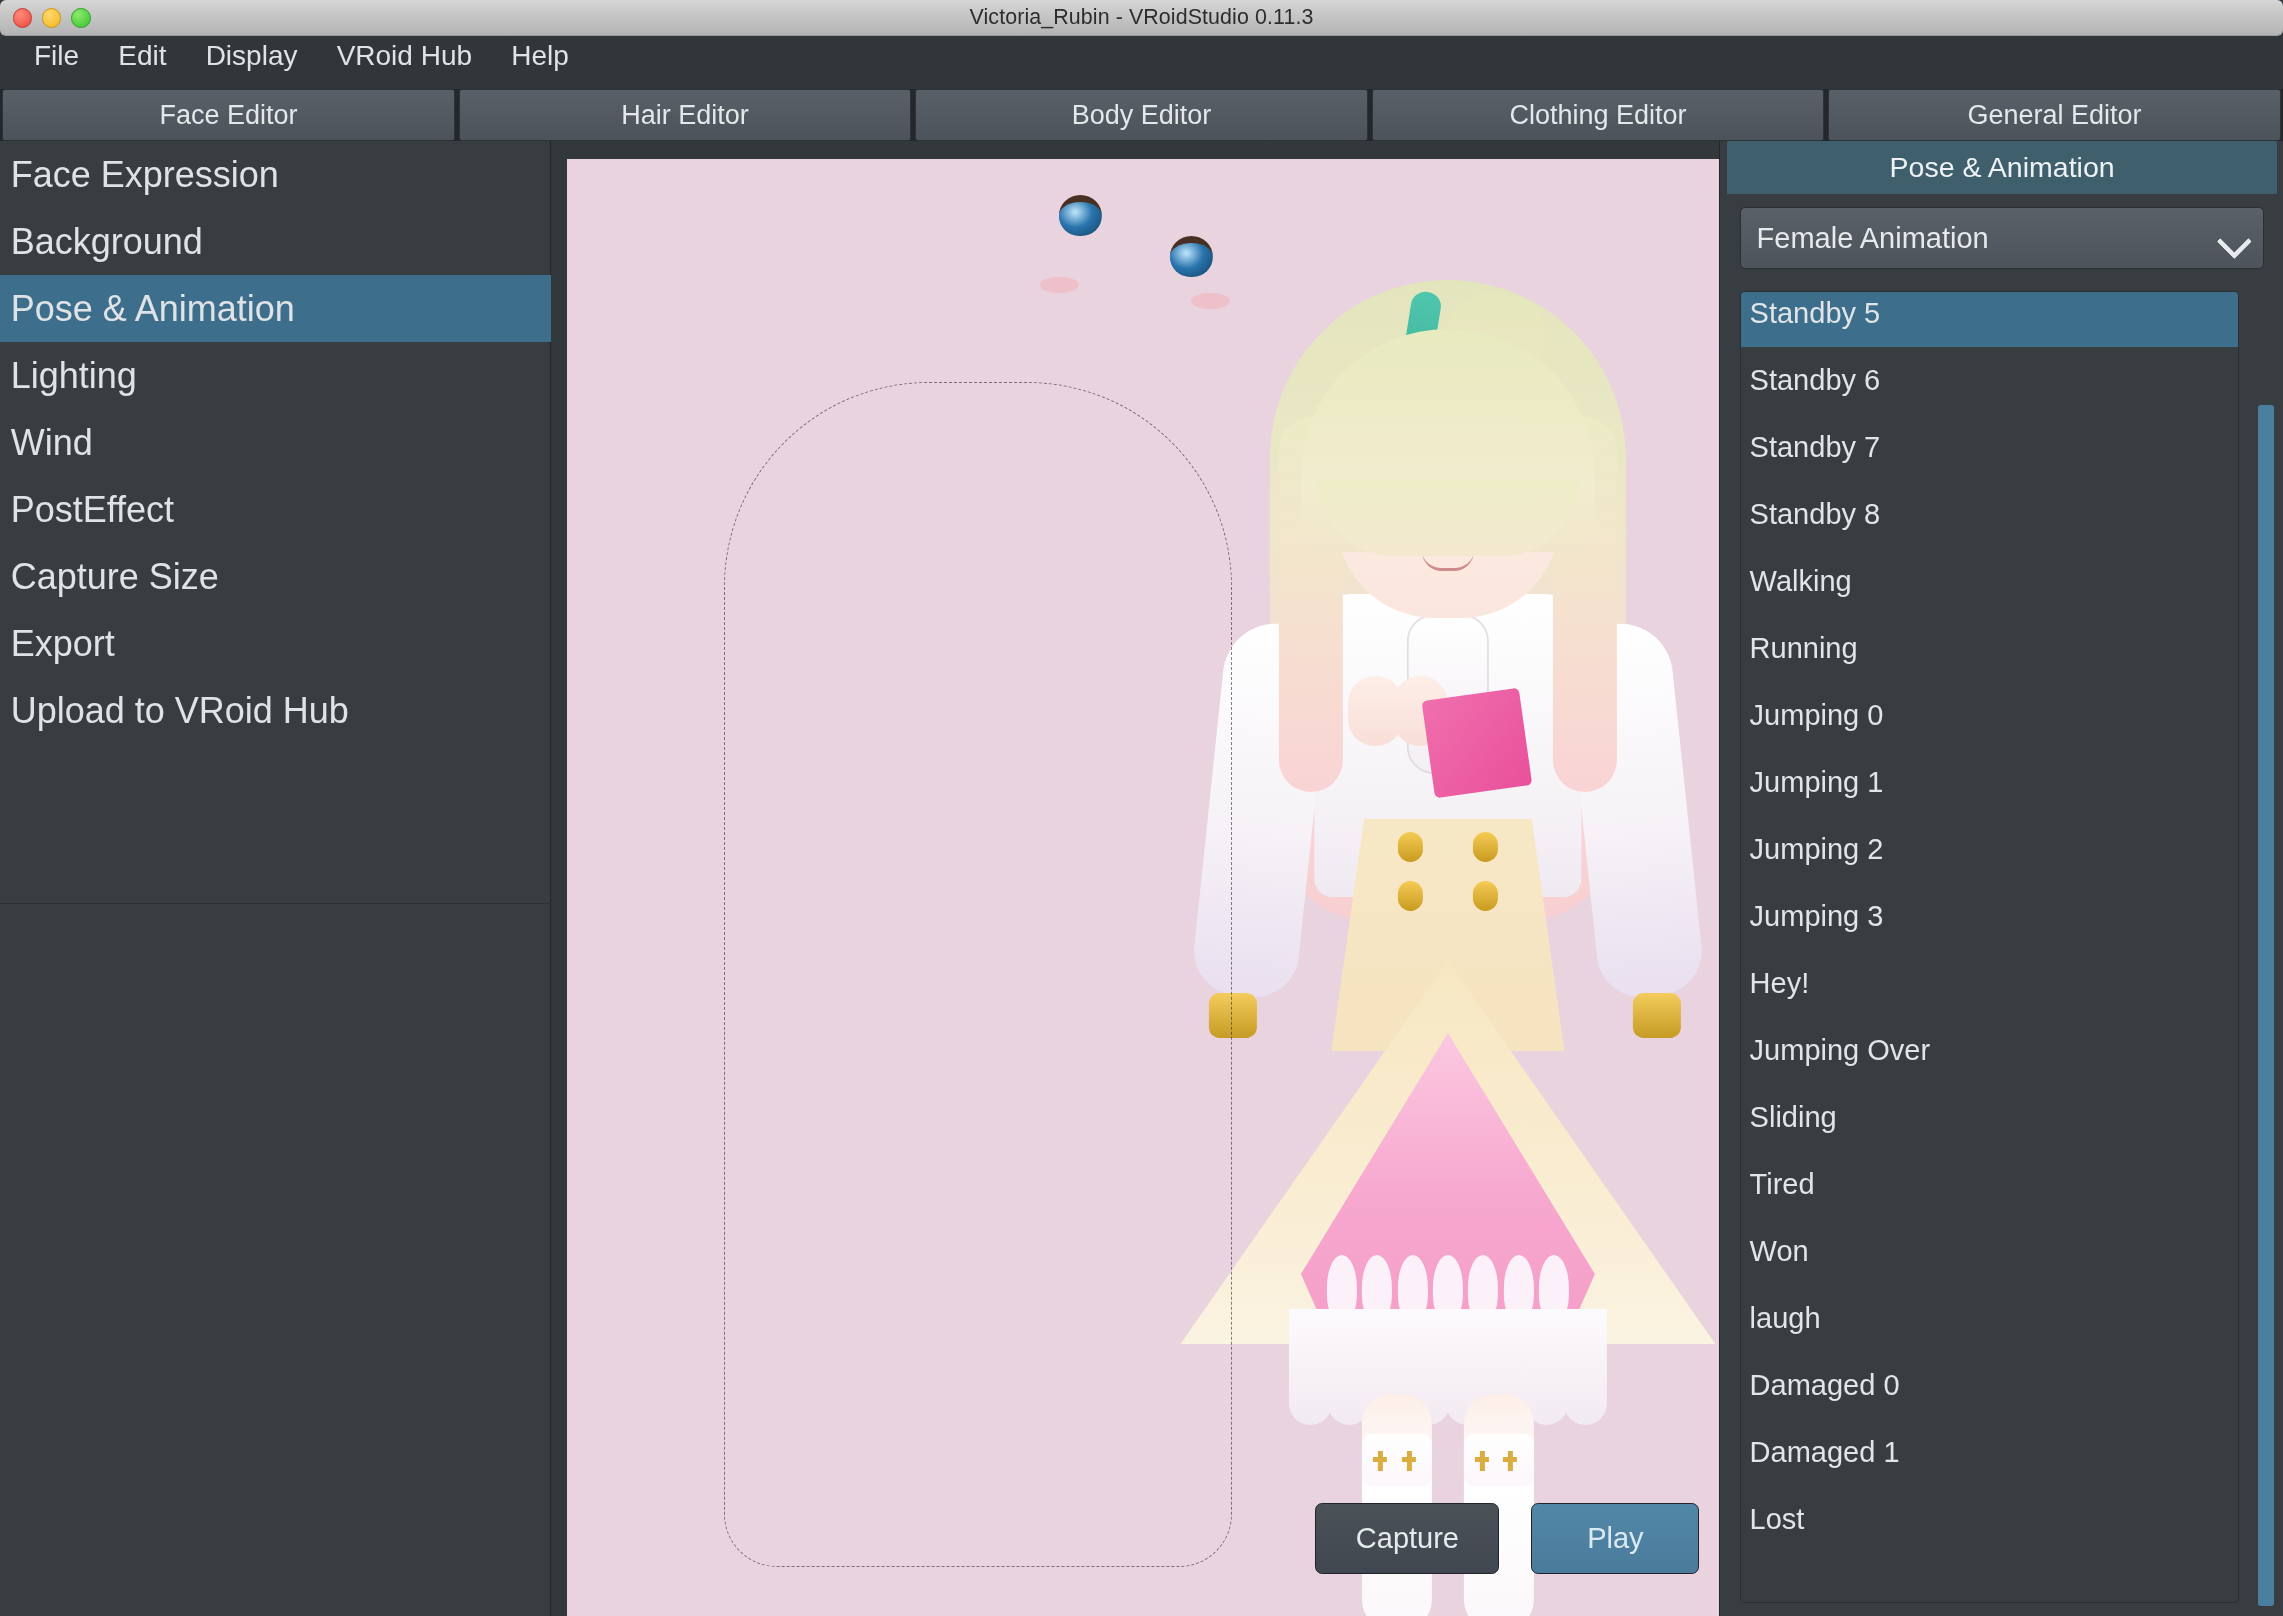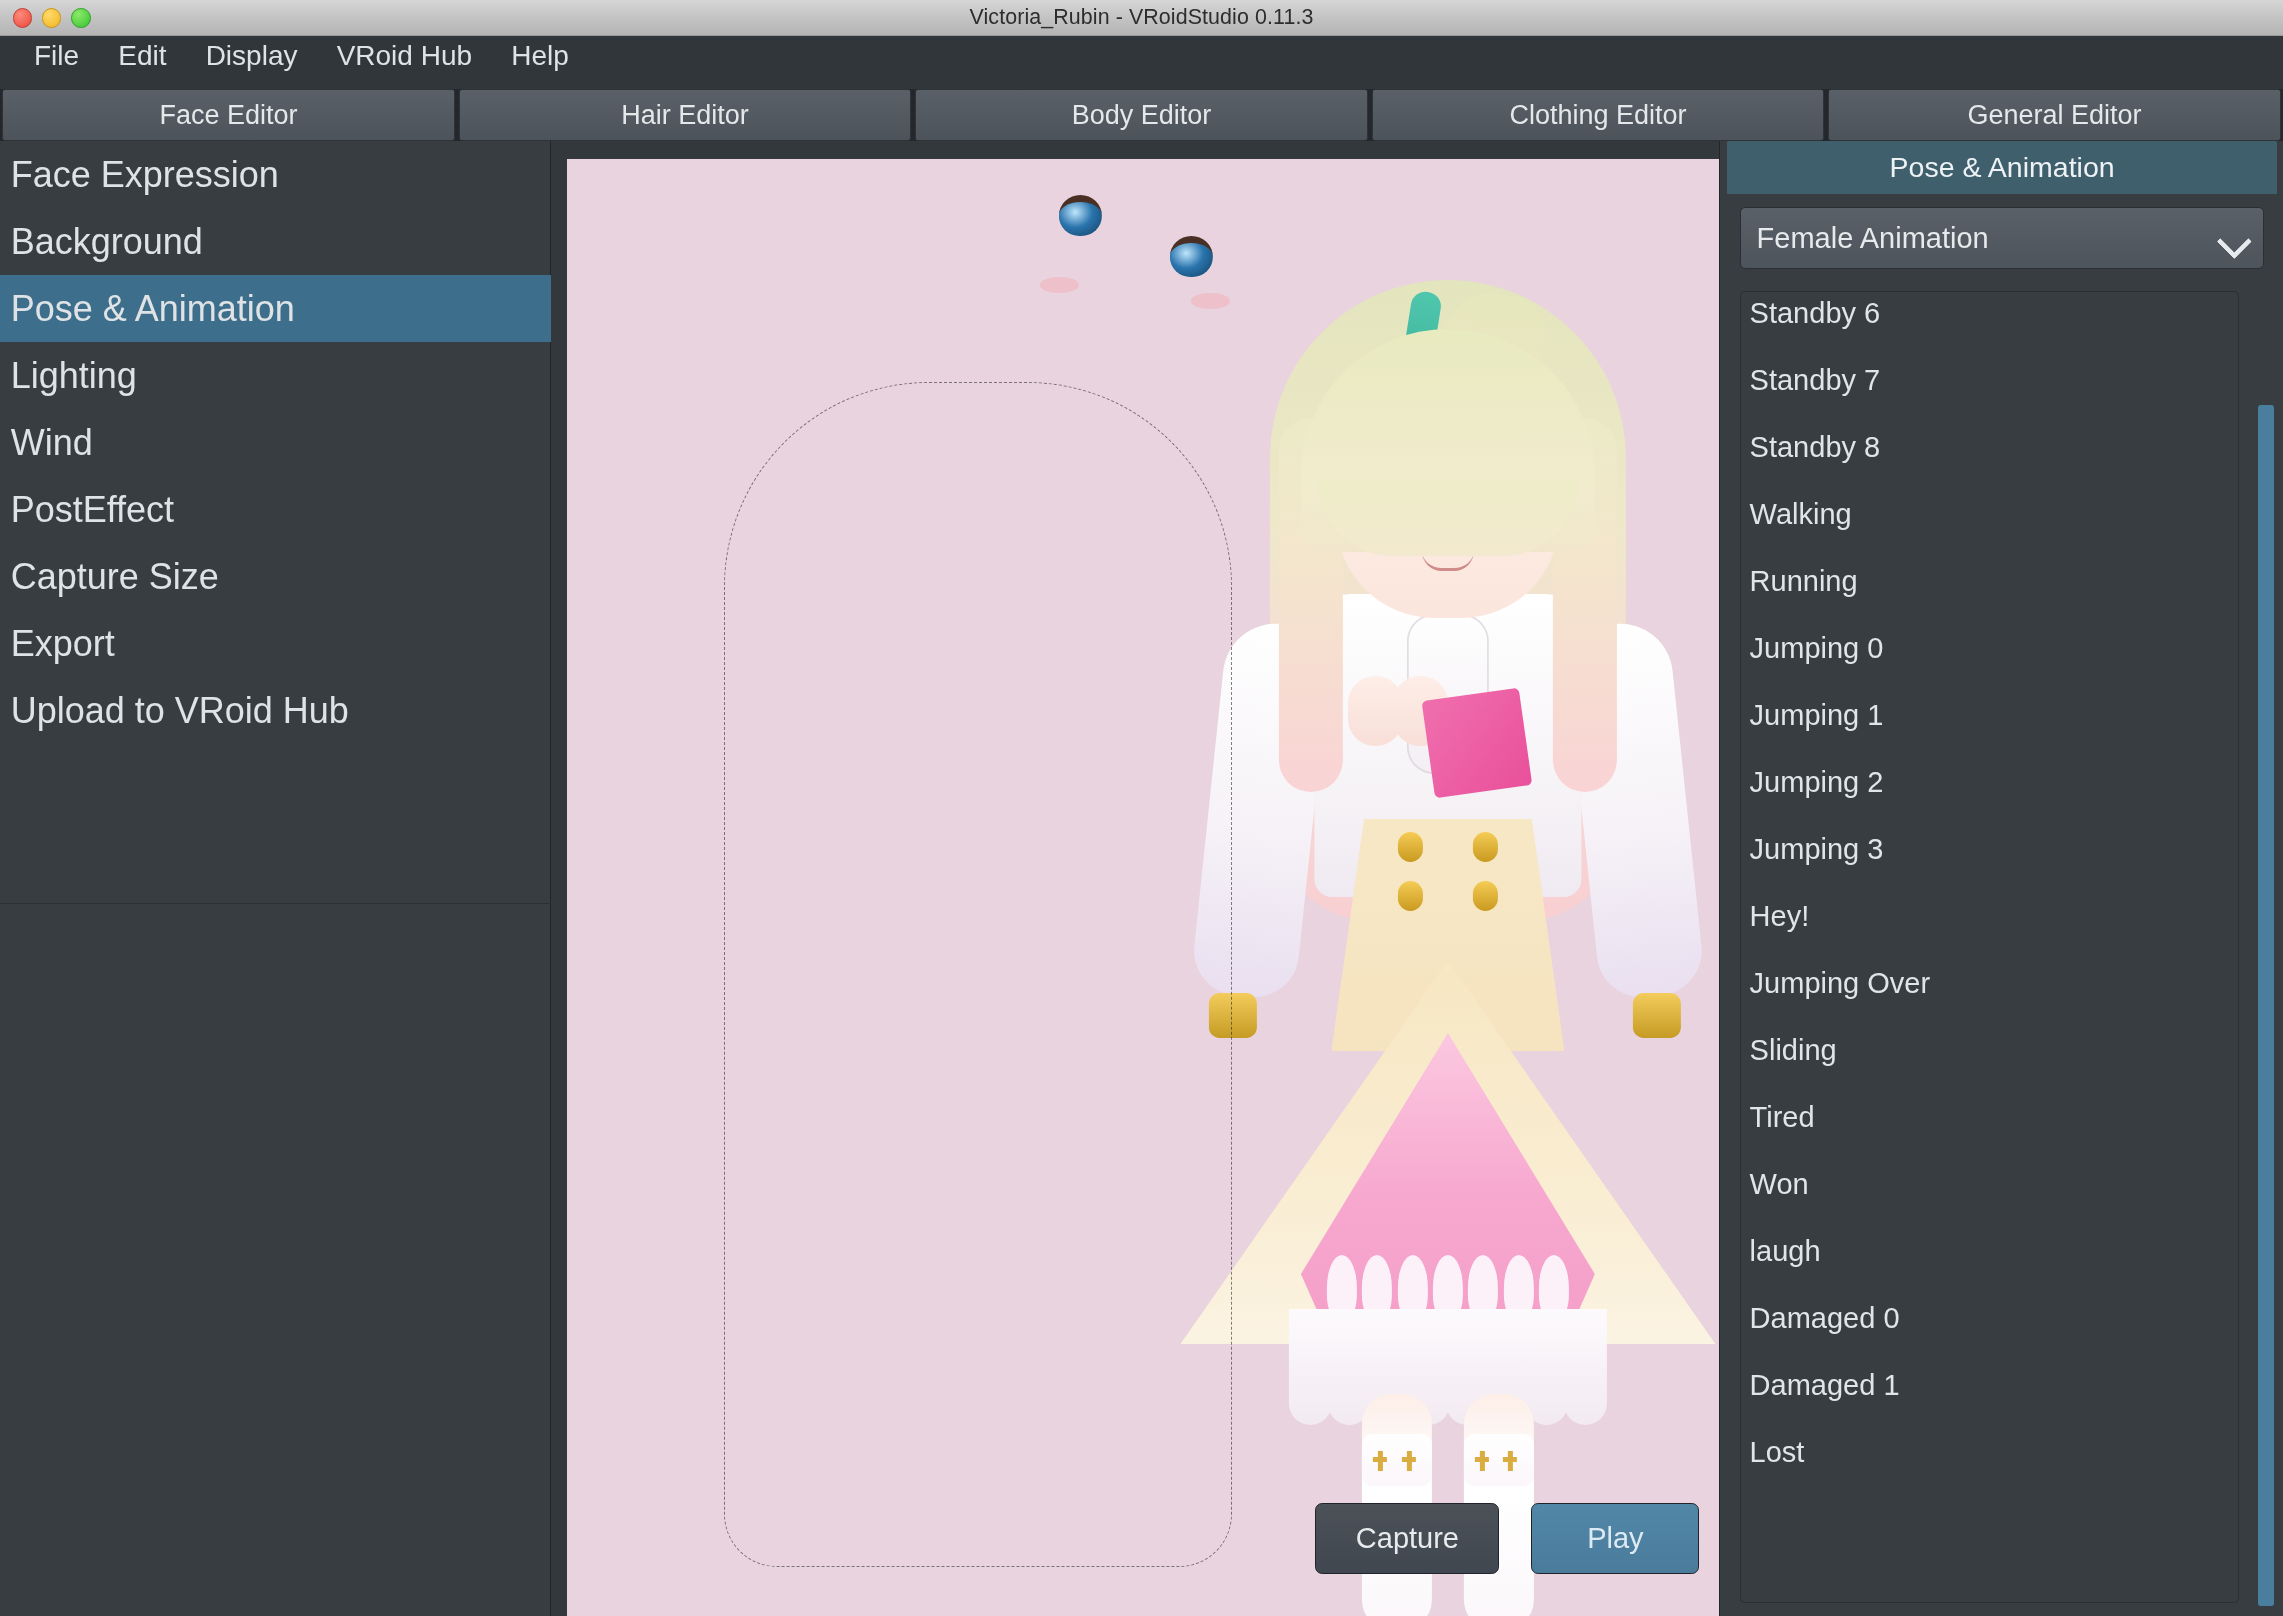--- a/index.html
+++ b/index.html
@@ -8,21 +8,21 @@
     font-family:"Liberation Sans", sans-serif;
     background:#33383d;
     -webkit-font-smoothing:antialiased;
   }
 
   
   #titlebar{
     position:absolute; left:0; top:0; width:2283px; height:36px;
     background:linear-gradient(to bottom,#d6d6d6 0%,#c2c2c2 55%,#b4b4b4 100%);
     border-bottom:0.9px solid #9a9a9a;
-    display:flex; align-items:center;
+    display:flex; align-items:center;border-radius:6px;
   }
   .lights{ position:absolute; left:12.5px; top:0; height:36px; display:flex; align-items:center; gap:9.8px; }
   .light{ width:19.6px; height:19.6px; border-radius:50%; }
   .light.red{ background:radial-gradient(circle at 35% 30%,#ff8a7a,#e8483c); border:0.9px solid #c33a30; }
   .light.yellow{ background:radial-gradient(circle at 35% 30%,#ffd96b,#f0b51e); border:0.9px solid #cc9611; }
   .light.green{ background:radial-gradient(circle at 35% 30%,#8ce96a,#36c22e); border:0.9px solid #2ea026; }
   #window-title{
     width:100%; text-align:center; font-size:21.4px; color:#2d2d2d; letter-spacing:0.1px;
   }
 
@@ -383,20 +383,21 @@
 <div id="rightpanel">
   <div id="panel-header">Pose &amp; Animation</div>
 
   <div id="anim-select">
     <div id="anim-select-value">Female Animation</div>
     <div id="chev"></div>
   </div>
 
   <div id="anim-list-wrap">
     <div id="anim-list">
+      <div class="anim-item selected">Standby 5</div>
       <div class="anim-item">Standby 6</div>
       <div class="anim-item">Standby 7</div>
       <div class="anim-item">Standby 8</div>
       <div class="anim-item">Walking</div>
       <div class="anim-item">Running</div>
       <div class="anim-item">Jumping 0</div>
       <div class="anim-item">Jumping 1</div>
       <div class="anim-item">Jumping 2</div>
       <div class="anim-item">Jumping 3</div>
       <div class="anim-item">Hey!</div>

